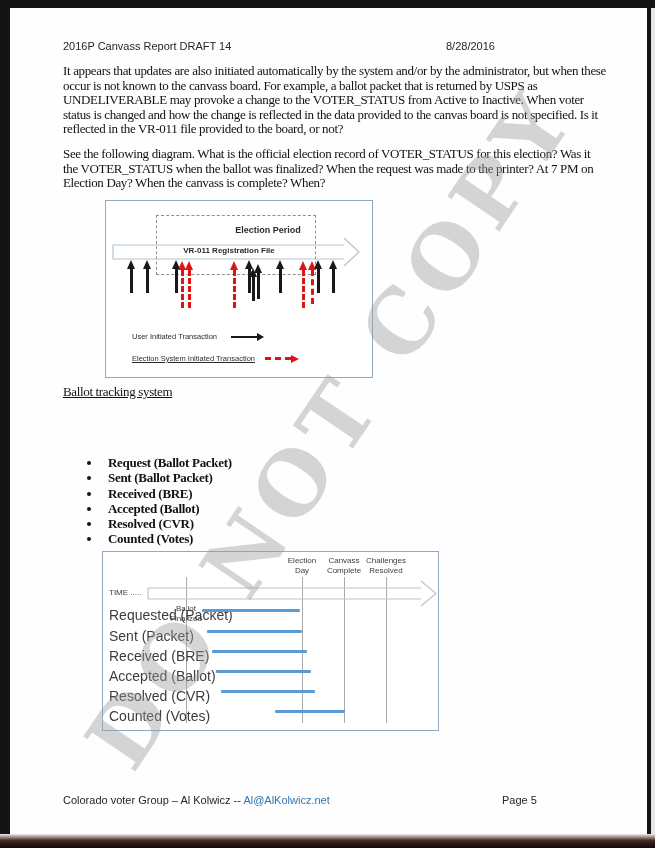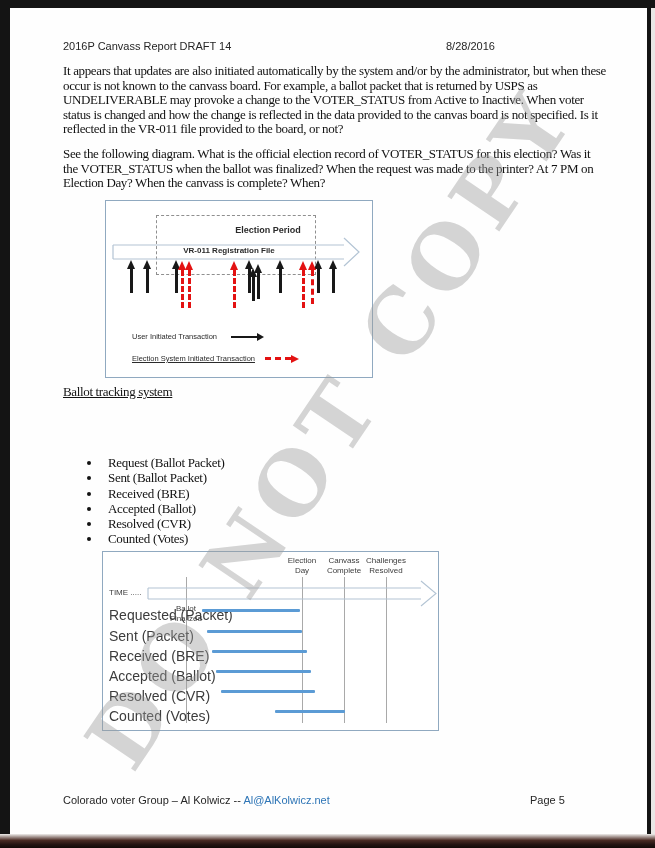--- a/index.html
+++ b/index.html
@@ -24,21 +24,21 @@
     position:absolute;left:53px;width:545px;
     font-family:"Liberation Serif", serif;font-size:13px;letter-spacing:-0.35px;
     line-height:14.6px;color:#121212;
   }
   .section-heading{text-decoration:underline;}
   ul.bullets{
     position:absolute;left:78px;top:447px;margin:0;padding-left:14px;
     font-family:"Liberation Serif", serif;font-size:13px;letter-spacing:-0.3px;
     color:#121212;list-style:disc;
   }
-  ul.bullets li{line-height:15.3px;padding-left:6px;}
+  ul.bullets li{line-height:15.3px;padding-left:6px;font-weight:bold;}
   .footer{position:absolute;top:786px;font-size:11px;color:#262626;}
   .footer a{color:#2e75b6;text-decoration:none;}
   
   .watermark{
     position:absolute;left:320px;top:420px;z-index:6;
     transform:translate(-50%,-50%) rotate(-56deg);
     font-family:"DejaVu Serif", serif;font-weight:bold;
     font-size:86px;letter-spacing:9px;white-space:nowrap;
     color:rgba(155,155,155,0.42);pointer-events:none;
   }
@@ -212,19 +212,19 @@
         <div class="bar" style="top: 138px; left: 118px; width: 94px;"></div>
         <div class="row-label" style="top: 156px;">Counted (Votes)</div>
         <div class="bar" style="top: 158px; left: 172px; width: 70px;"></div>
       </div>
   </div>
 
   <div class="footer" style="left:53px;">
     <span>Colorado voter Group – Al Kolwicz --</span>
     <a href="#">Al@AlKolwicz.net</a>
   </div>
-  <div class="footer" style="left:520px;">Page 5</div>
+  <div class="footer" style="left:492px;">Page 5</div>
 
   <div class="watermark">DO NOT COPY</div>
 </div>
 
 <div class="right-sliver"></div>
 <div class="bottom-band"></div>
 
 </body></html>

